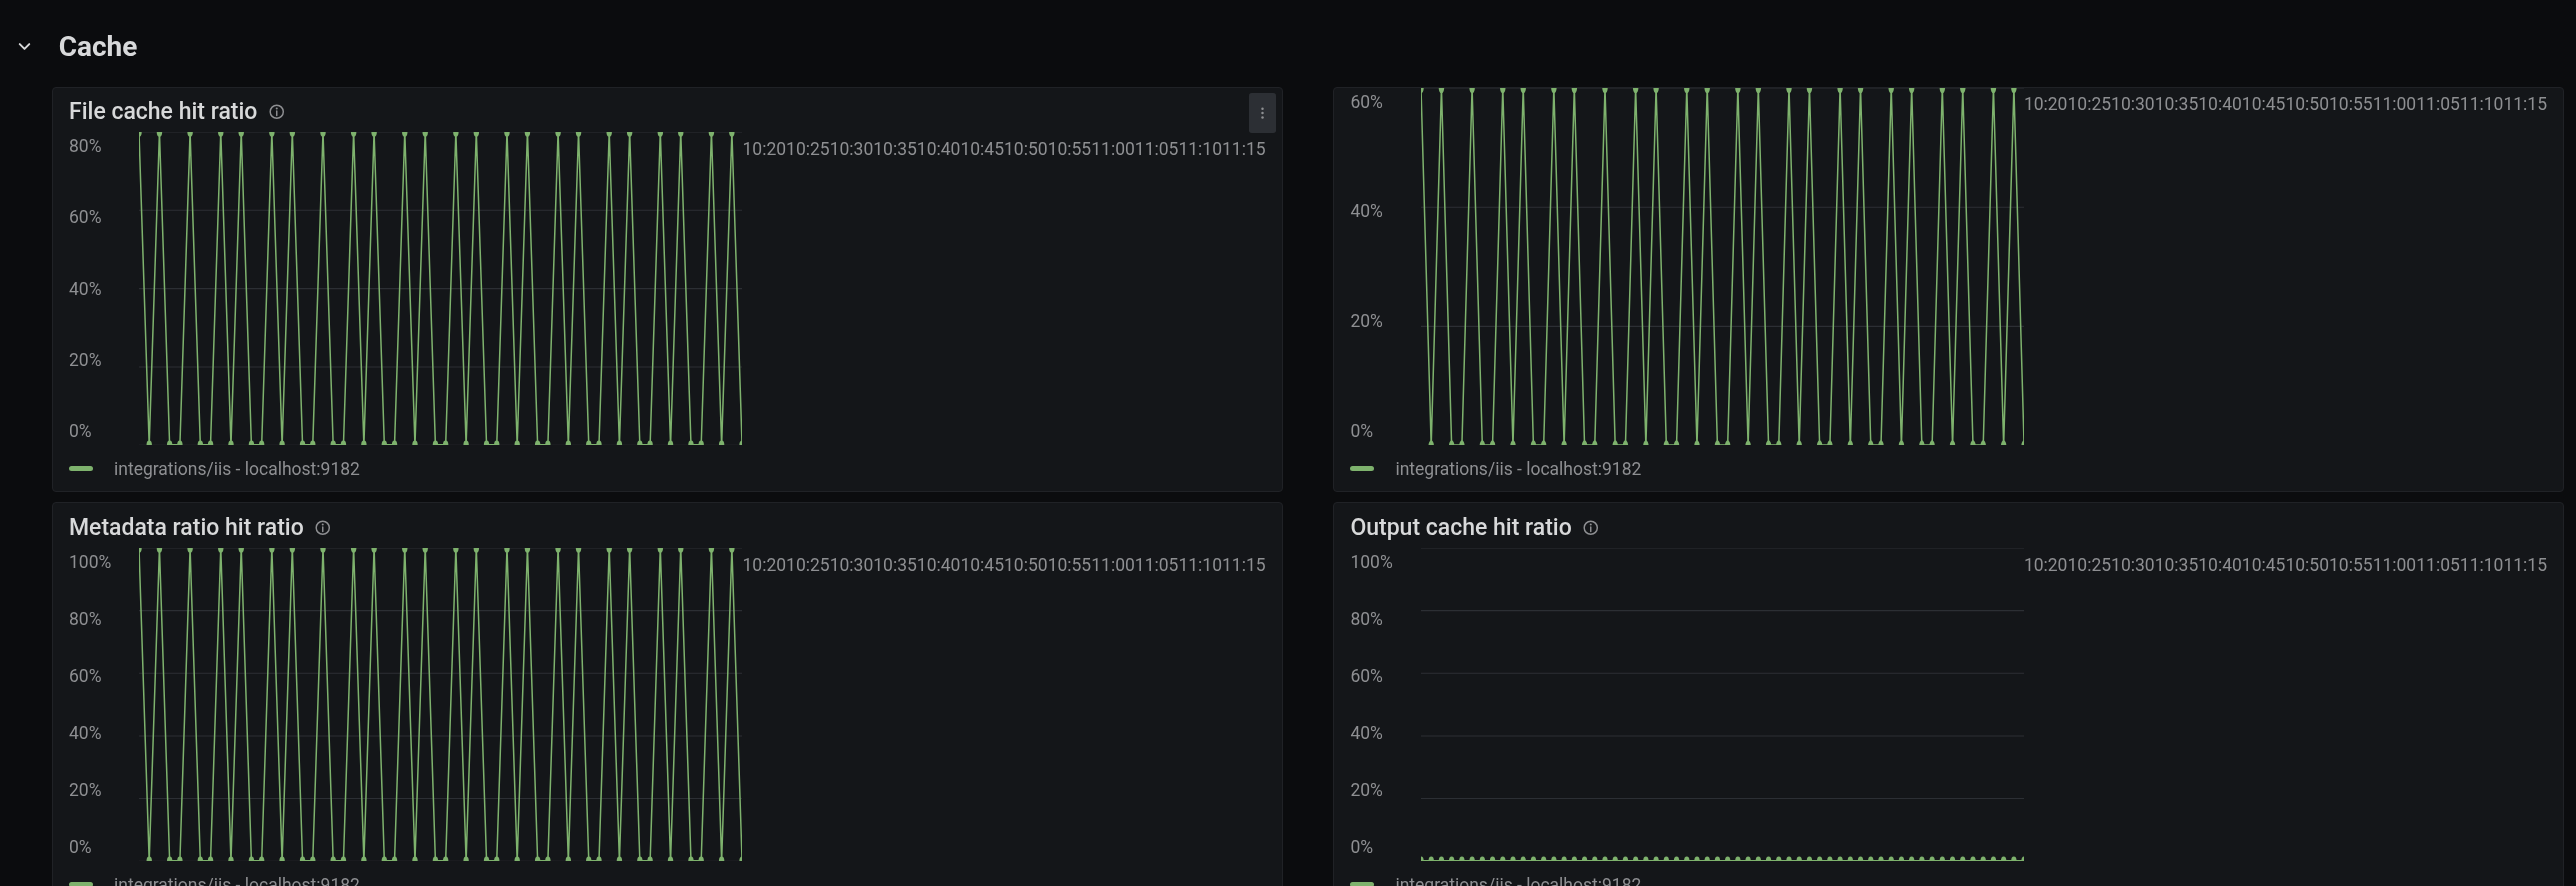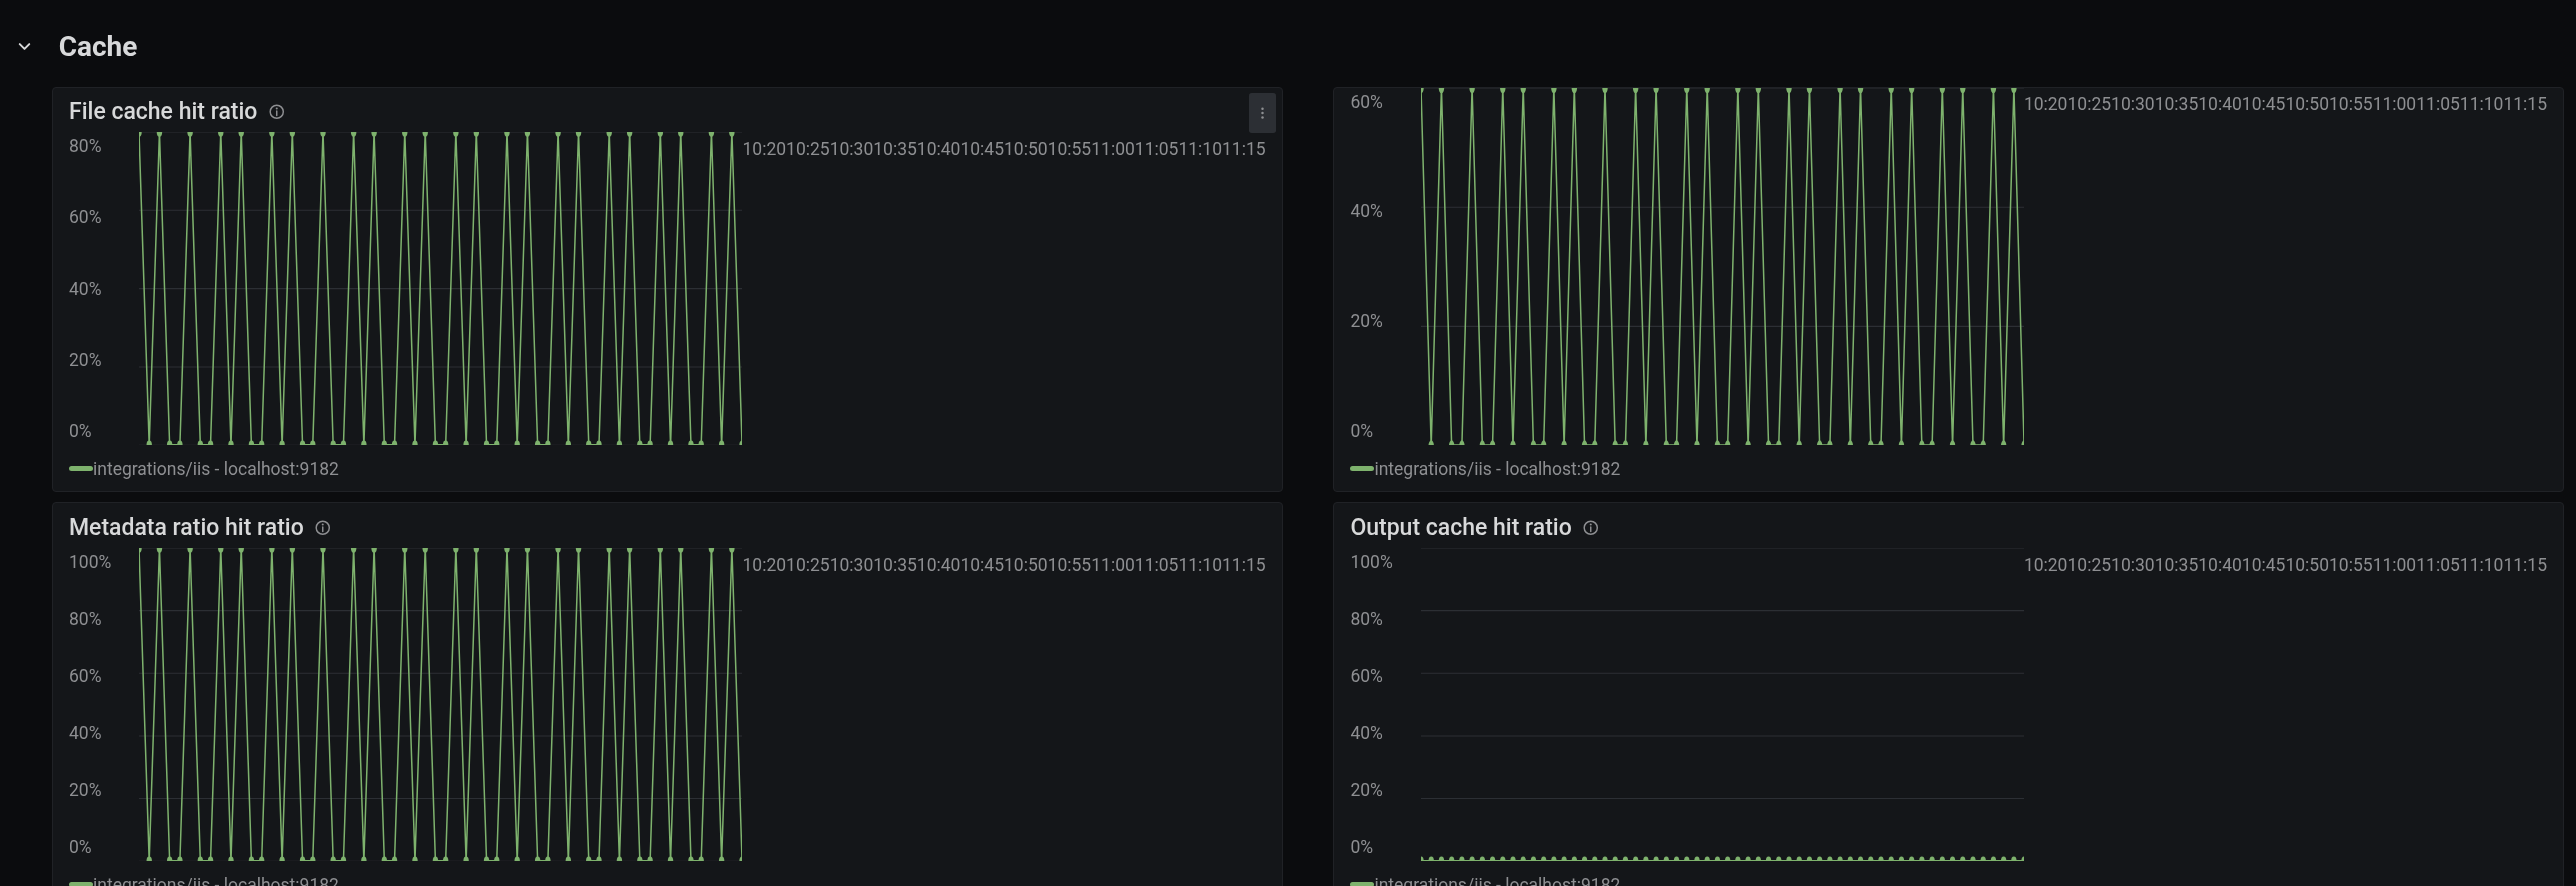--- a/index.html
+++ b/index.html
@@ -30,21 +30,21 @@
               border-radius:2.7px;color:var(--text-dim);}
   .panel-body{flex:1 1 auto;display:flex;padding:0 16px 4px 16px;min-height:0;}
   .y-axis{display:flex;flex-direction:column;justify-content:space-between;
           padding:4px 9.4px 4px 0;color:var(--text-dim);font-size:17.5px;text-align:left;min-width:61px;}
   .plot-wrap{flex:1;display:flex;flex-direction:row;}
   .plot{flex:1;position:relative;}
   .plot svg{position:absolute;inset:0;width:100%;height:100%;}
   .x-axis{display:flex;justify-content:space-between;color:var(--text-dim);
           font-size:17.5px;padding-top:6.7px;}
   .x-axis span{flex:1;text-align:center;}
-  .legend{display:flex;align-items:center;gap:0;padding:9.4px 16px 12px 16px;
+  .legend{display:flex;align-items:center;gap:21px;padding:9.4px 16px 12px 16px;
           color:var(--text-dim);font-size:17.5px;}
   .legend-swatch{width:24px;height:5.4px;border-radius:2.7px;background:var(--green);}
   .gridlines line{stroke:var(--grid);stroke-width:1;}
   .series{fill:none;stroke:var(--green);stroke-width:2.5;}
   .pts circle{fill:var(--green);r:4.5;}
 </style>
 </head>
 <body>
 
 <div class="row-header">

